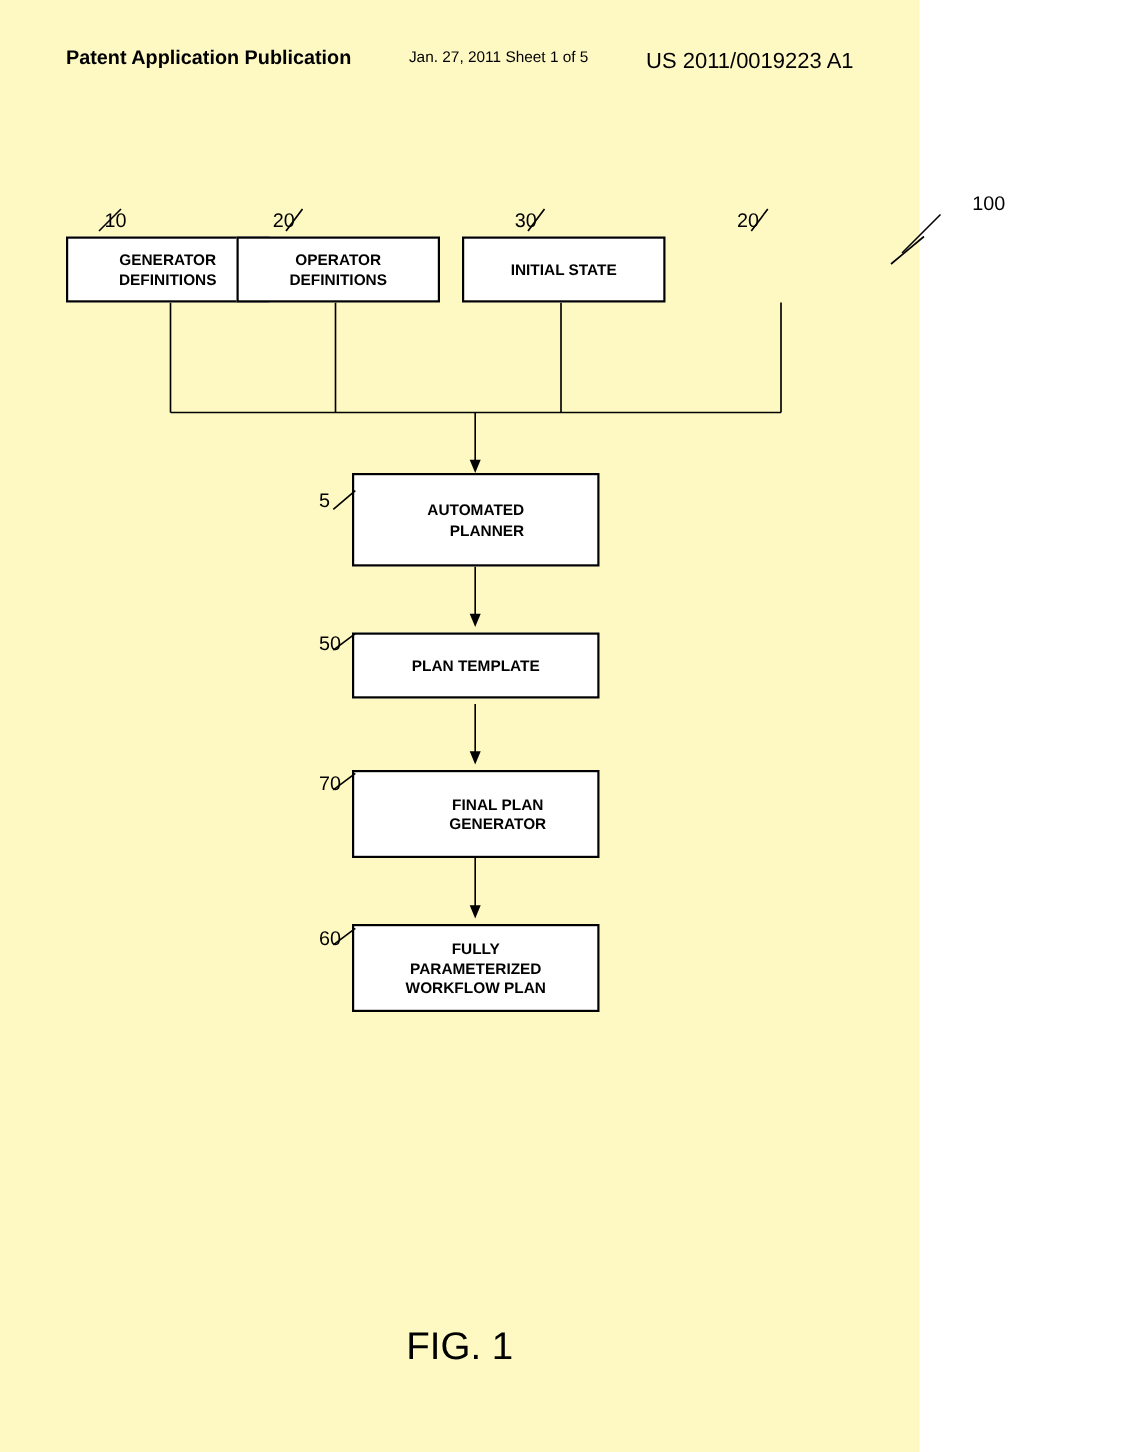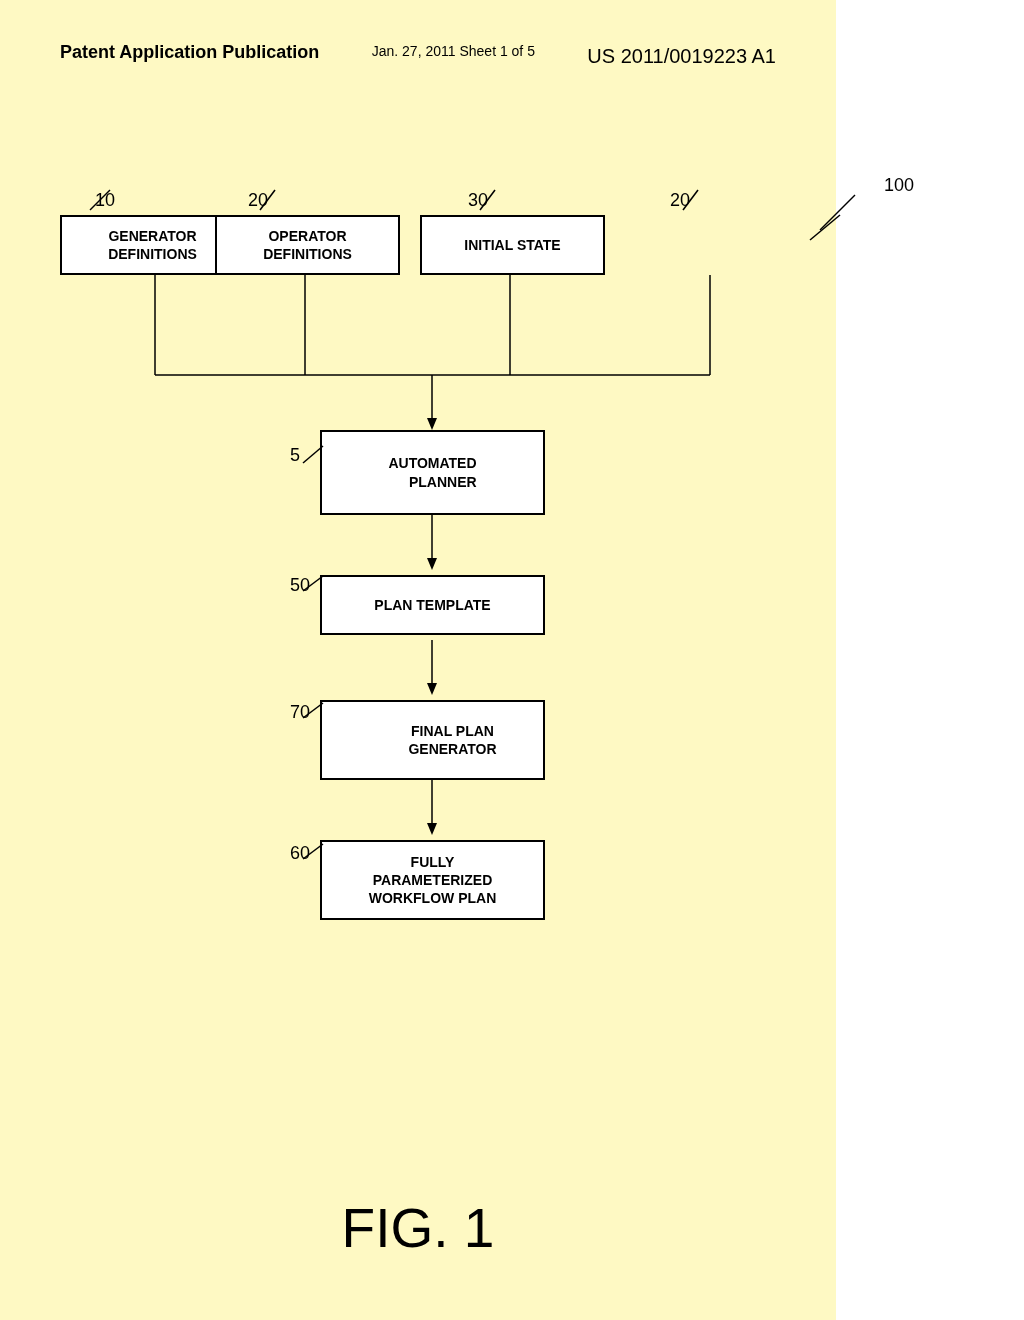--- a/index.html
+++ b/index.html
@@ -82,24 +82,24 @@
       top: 0;
       left: 0;
       width: 100%;
       height: 100%;
       pointer-events: none;
     }
 
     
     .figure-label {
       position: absolute;
-      bottom: 60px;
+      bottom: 76px;
       left: 50%;
       transform: translateX(-50%);
-      font-size: 55px;
+      font-size: 35px;
       font-weight: normal;
       font-family: Arial, sans-serif;
       margin-top: 32px;
     }
   </style>
 </head>
 <body>
 
 <div class="page">
 

